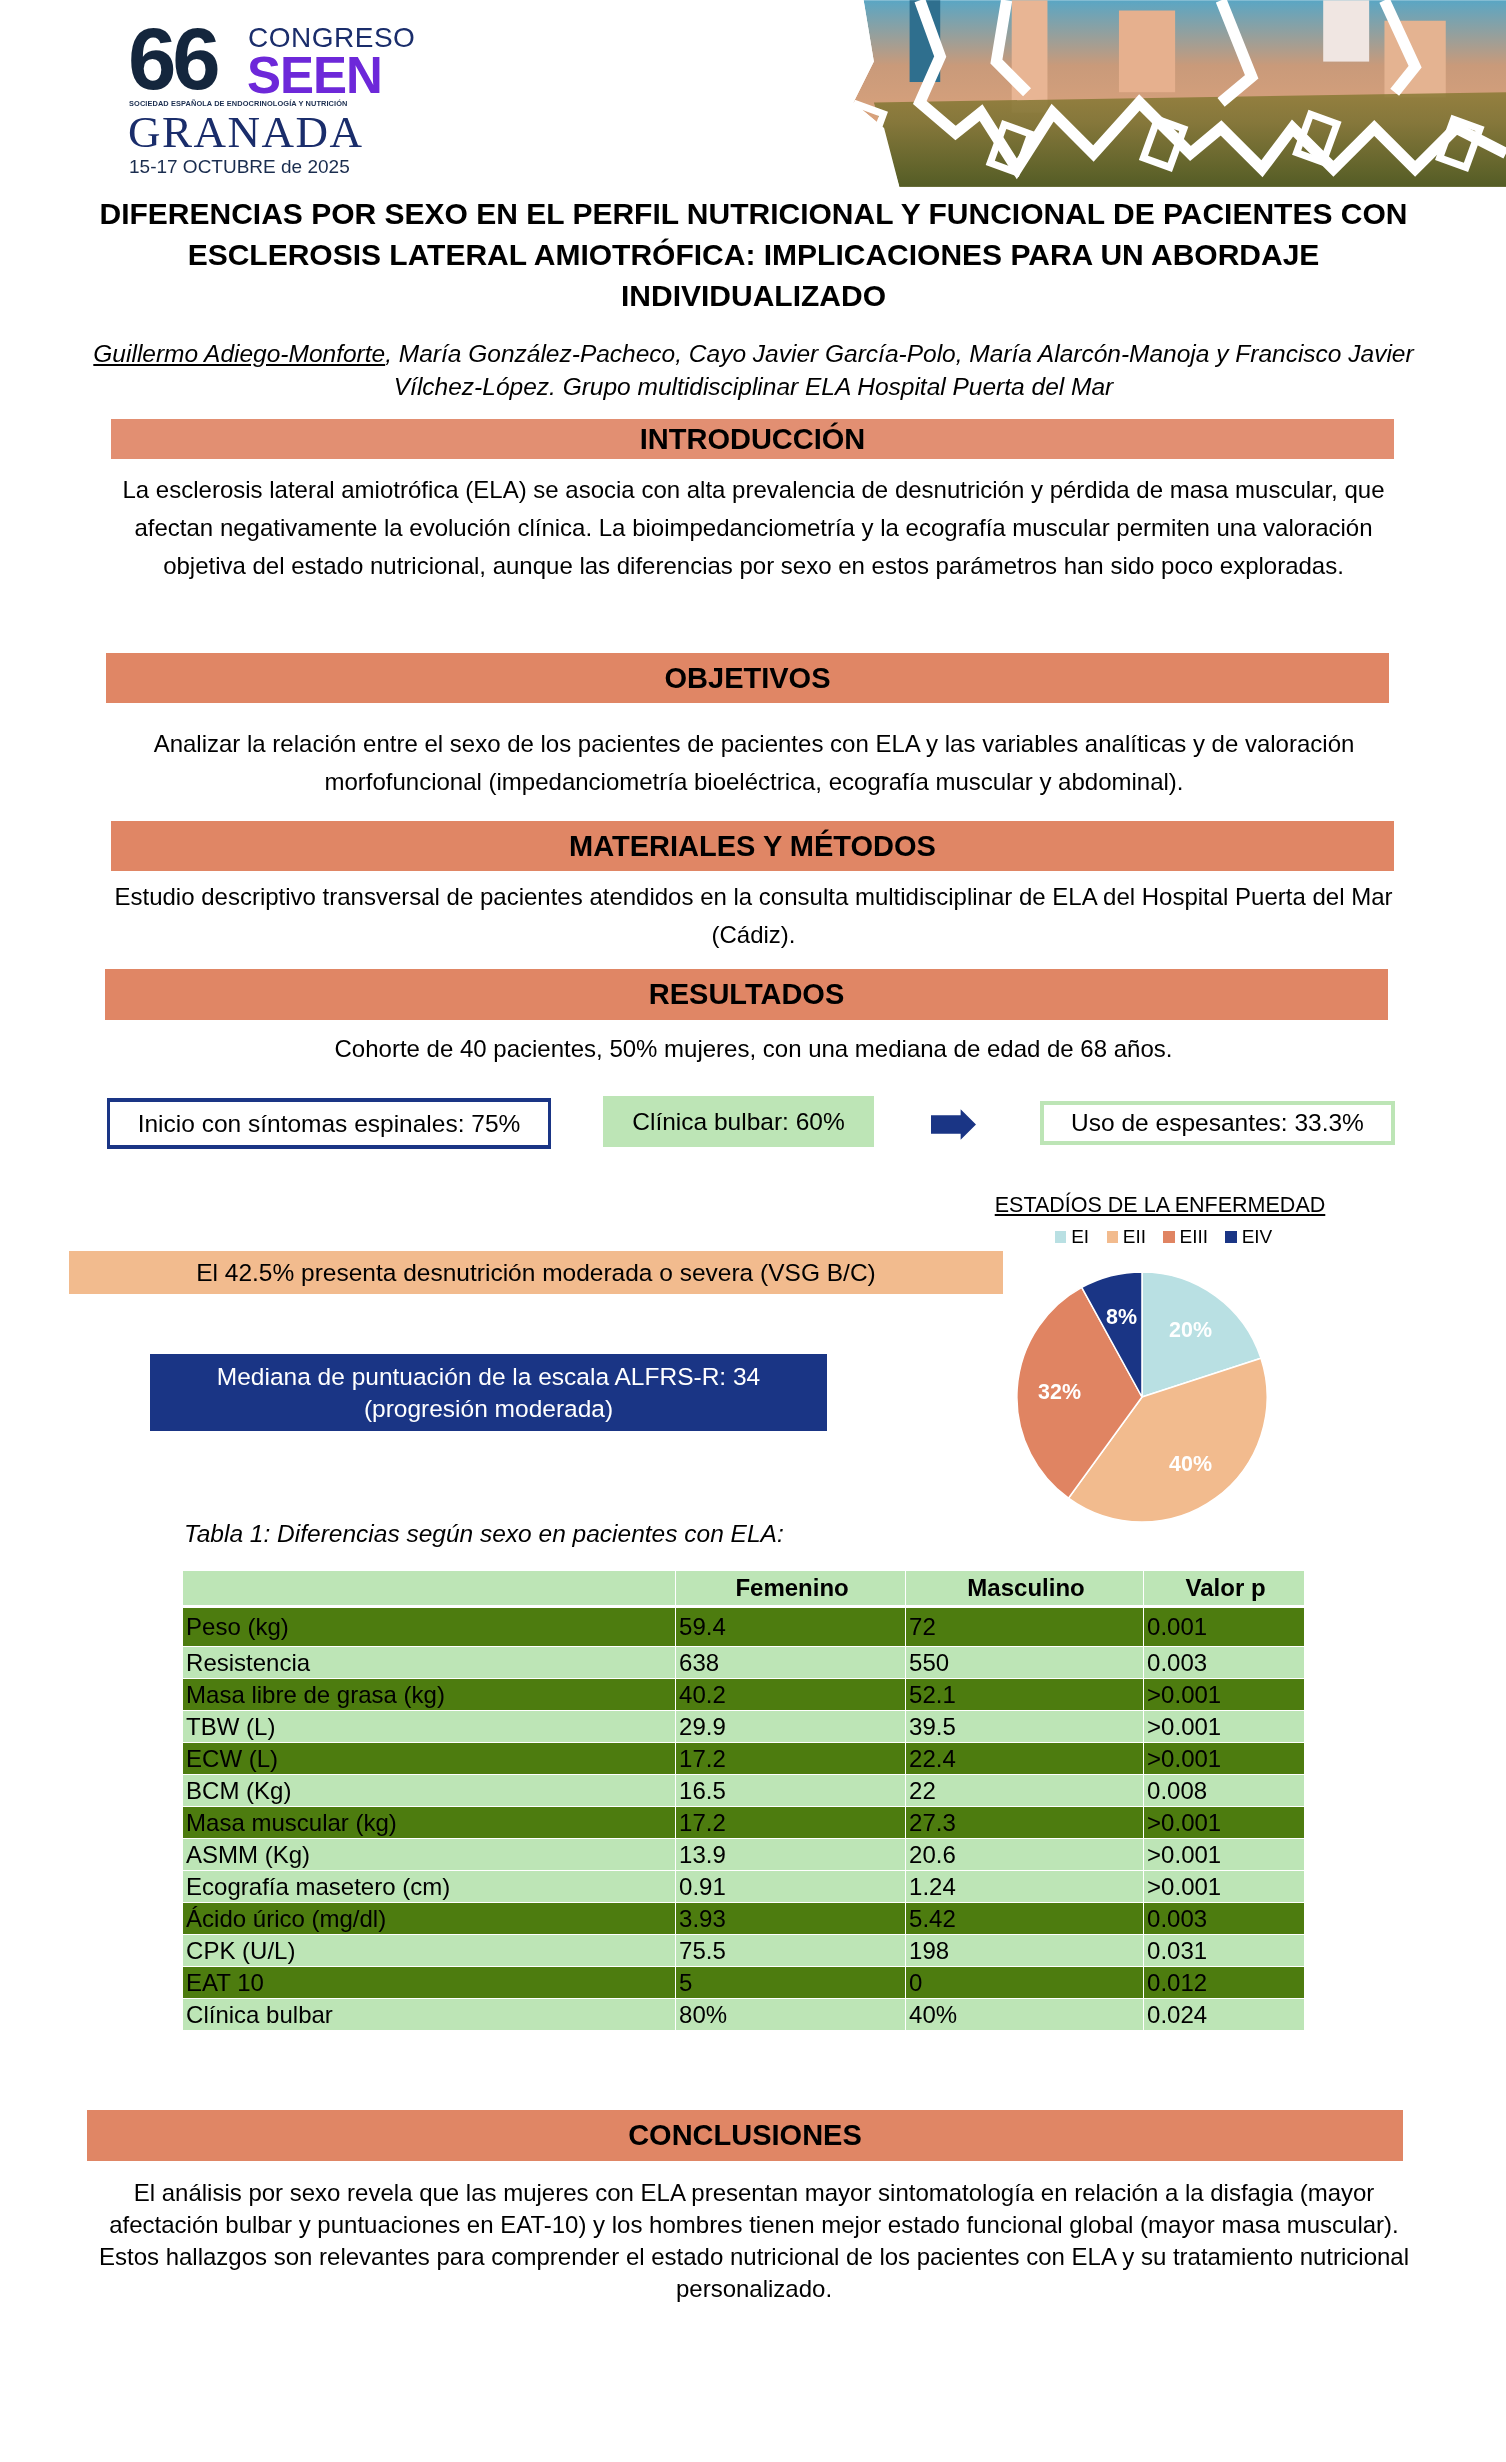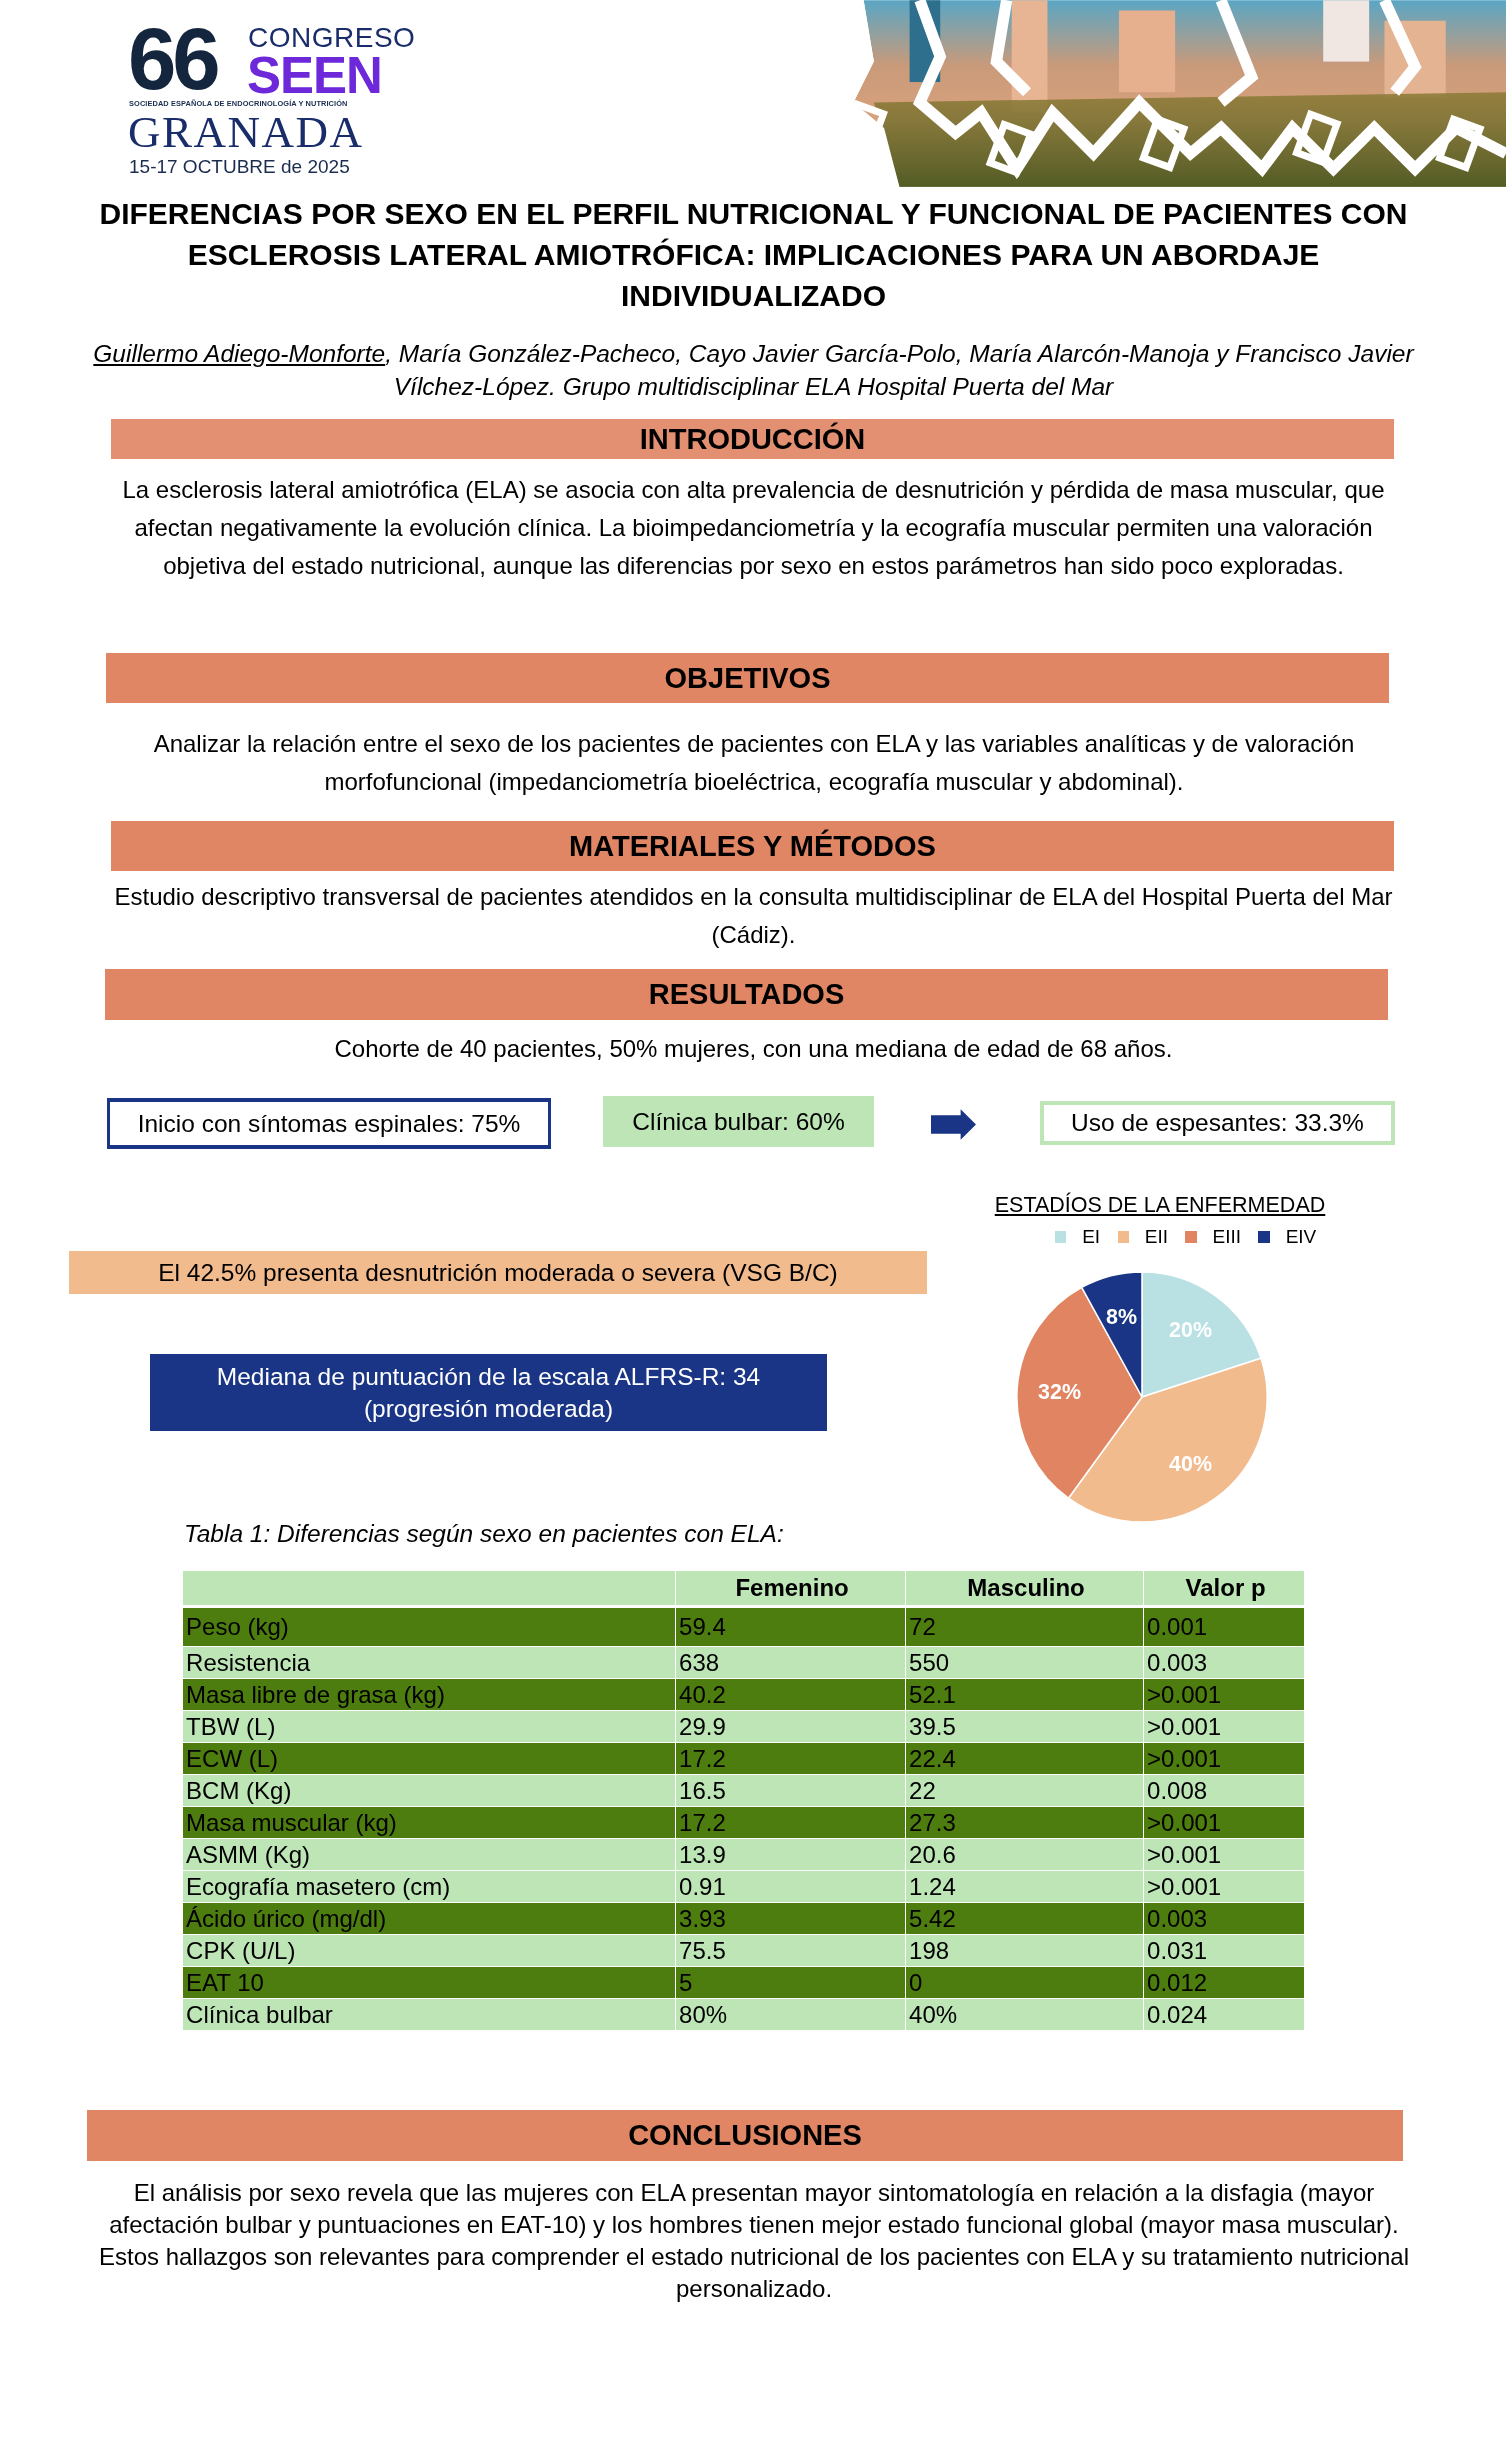--- a/index.html
+++ b/index.html
@@ -28,27 +28,27 @@
   .sec-h { background: #e08665; text-align: center; font-weight: 700; font-size: 29px; display: flex; align-items: center; justify-content: center; }
   .sec-h.light { background: #e28f72; }
   .body-text { text-align: center; font-size: 24px; line-height: 38px; }
 
   
   .box-spinal { left: 107px; top: 1098px; width: 444px; height: 51px; border: 4.6px solid #1a3585; border-left-width: 3.1px; border-right-width: 3.1px; display: flex; align-items: center; justify-content: center; font-size: 24.5px; background: #fff; }
   .box-bulbar { left: 603px; top: 1096px; width: 271px; height: 51px; background: #bde5b6; display: flex; align-items: center; justify-content: center; font-size: 24.5px; }
   .arrow { left: 931px; top: 1109px; width: 46px; height: 31px; }
   .box-espesantes { left: 1040px; top: 1101px; width: 355px; height: 44px; border: 4.1px solid #bde5b6; display: flex; align-items: center; justify-content: center; font-size: 24.5px; background: #fff; }
 
-  .box-desnut { left: 69px; top: 1251px; width: 858px; height: 43px; background: #f2bb8e; display: flex; align-items: center; justify-content: center; font-size: 24.5px; }
+  .box-desnut { left: 69px; top: 1251px; width: 934px; height: 43px; background: #f2bb8e; display: flex; align-items: center; justify-content: center; font-size: 24.5px; }
   .box-alfrs { left: 150px; top: 1354px; width: 677px; height: 77px; background: #1a3585; color: #fff; display: flex; flex-direction: column; align-items: center; justify-content: center; font-size: 24.5px; line-height: 32px; text-align: center; }
 
   
   .pie-title { left: 966px; top: 1193px; width: 388px; text-align: center; font-size: 21.5px; text-decoration: underline; }
   .pie-legend { left: 1055px; top: 1226px; display: flex; gap: 17.4px; font-size: 19px; align-items: center; }
-  .legend-item { display: flex; align-items: center; gap: 16px; }
+  .legend-item { display: flex; align-items: center; gap: 5px; }
   .legend-swatch { width: 11.2px; height: 11.2px; display: inline-block; }
   .pie { left: 999px; top: 1254px; width: 286px; height: 286px; }
 
   
   .table-caption { left: 184px; top: 1520px; font-style: italic; font-size: 24.5px; }
   .data-table { left: 183px; top: 1571px; width: 1122px; border-collapse: separate; border-spacing: 0; }
   .data-table th, .data-table td { font-size: 24px; text-align: left; padding: 0 0 0 3.1px; border-right: 1.5px solid #ffffff; }
   .data-table th { background: #bde5b6; font-weight: 700; text-align: center; height: 37px; border-bottom: 3.1px solid #fff; }
   .data-table td { height: 32px; border-bottom: 1.5px solid #fff; line-height: 1; }
   .data-table tr.odd td { background: #4d7c0f; }

